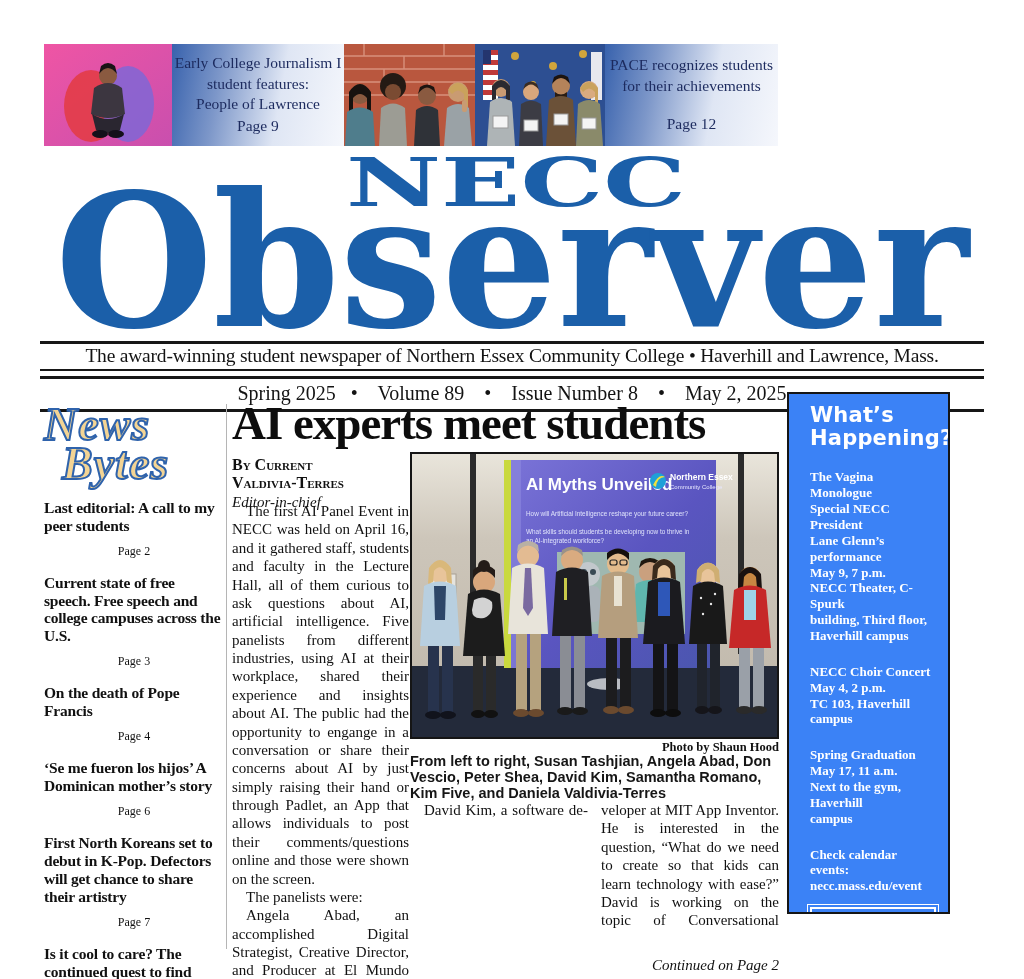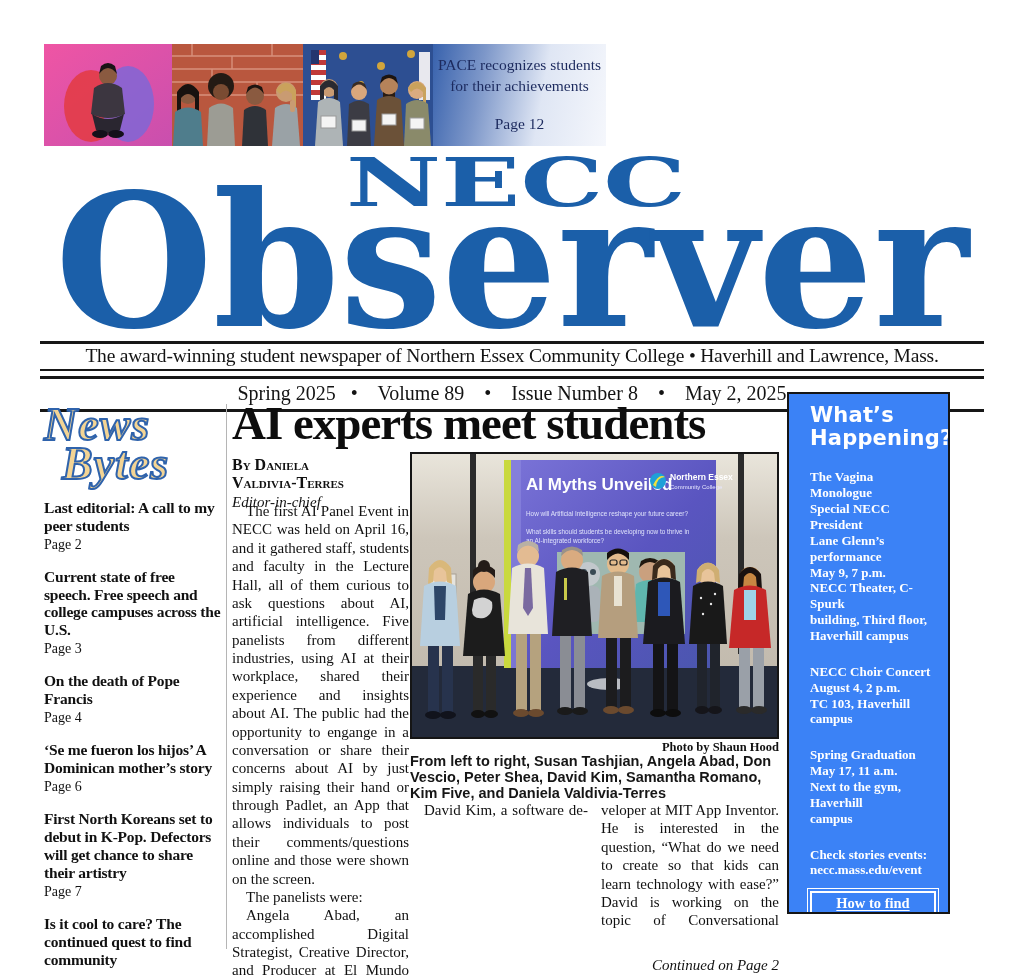--- a/index.html
+++ b/index.html
@@ -25,21 +25,21 @@
 
   
   .newsbytes{position:absolute;left:44px;top:407px;width:180px;}
   .nb-logo{font-family:"Liberation Serif",serif;font-weight:bold;font-style:italic;
     color:#f3d494;-webkit-text-stroke:2px #2f63ac;text-shadow:0 0 1px #2f63ac;
     font-size:46px;line-height:.8;letter-spacing:1px;}
   .nb-logo .l2{margin-left:-10px;margin-top:2px;}
   .nb-items{margin-top:16px;}
   .nb-item{margin-bottom:15px;}
   .nb-title{font-weight:bold;font-size:15.5px;line-height:1.16;letter-spacing:-0.2px;}
-  .nb-page{font-size:14px;text-align:left;margin-top:2px;}
+  .nb-page{font-size:12px;text-align:center;margin-top:9px;}
   .vsep{position:absolute;left:226px;top:404px;width:1px;height:545px;background:#b5b5b5;}
 
   
   .headline{position:absolute;left:232px;top:400px;width:548px;font-size:47px;font-weight:bold;
     letter-spacing:-1px;line-height:1.0;color:#0d0d0d;}
   .byline{position:absolute;left:232px;top:456px;width:176px;}
   .byline .who{font-weight:bold;font-variant:small-caps;font-size:16px;line-height:1.15;}
   .byline .role{font-style:italic;font-size:15px;margin-top:1px;}
   .bodycol{font-size:15px;line-height:1.225;text-align:justify;}
   .bodycol p{margin:0;text-indent:14px;}
@@ -88,20 +88,26 @@
       <ellipse cx="84" cy="60" rx="26" ry="38" fill="#7b68d8" opacity=".8"></ellipse>
       <circle cx="64" cy="32" r="9" fill="#8a5a40"></circle>
       <path d="M55 30 q9 -12 18 0 l-2 -8 q-7 -6 -14 0 z" fill="#1a1416"></path>
       <path d="M50 44 q14 -10 28 0 l3 26 q-17 8 -34 0 z" fill="#3c3640"></path>
       <path d="M48 70 q16 10 32 0 l-4 16 q-12 6 -24 0 z" fill="#2a2630"></path>
       <ellipse cx="56" cy="90" rx="8" ry="4" fill="#14101a"></ellipse>
       <ellipse cx="72" cy="90" rx="8" ry="4" fill="#14101a"></ellipse>
     </svg>
   </div>
 
+  <div class="cell promo-box" style="width:172px">
+    <div class="lines">Early College Journalism I
+student features:
+People of Lawrence</div>
+    <div class="page">Page 9</div>
+  </div>
 
   <div class="cell" style="width:131px">
     <svg width="131" height="102" viewBox="0 0 131 102">
       <rect width="131" height="102" fill="#b9573e"></rect>
       <g stroke="#d8917c" stroke-width="1.4">
         <line x1="0" y1="12" x2="131" y2="12"></line>
           <line x1="0" y1="25" x2="131" y2="25"></line>
         <line x1="0" y1="38" x2="131" y2="38"></line>
           <line x1="0" y1="51" x2="131" y2="51"></line>
         <line x1="20" y1="0" x2="20" y2="12"></line>
@@ -225,21 +231,21 @@
 
     </div>
 
   </div>
 </div>
 <div class="vsep"></div>
 
 <div class="headline">AI experts meet students</div>
 
 <div class="byline">
-  <div class="who">By Daniela</div>
+  <div class="who">By Current</div>
   <div class="who">Valdivia-Terres</div>
   <div class="role">Editor-in-chief</div>
 </div>
 
 <div class="col1 bodycol">
   <p>The first AI Panel Event in NECC was held on April 16, and it gathered staff, students and faculty in the Lecture Hall, all of them curious to ask questions about AI, artificial intelligence. Five panelists from different industries, using AI at their workplace, shared their experience and insights about AI. The public had the opportunity to engange in a conversation or share their concerns about AI by just simply raising their hand or through Padlet, an App that allows individuals to post their comments/questions online and those were shown on the screen.</p>
   <p>The panelists were:</p>
   <p class="cont">Angela Abad, an accomplished Digital Strategist, Creative Director, and Producer at El Mundo Boston, recognized for her leadership, creativity, and innovation in the media</p>
 </div>
 
@@ -394,27 +400,27 @@
 Happening?</div>
   <div class="sb-events">
     <div class="sb-event">The Vagina Monologue
 Special NECC President
 Lane Glenn’s performance
 May 9, 7 p.m.
 NECC Theater, C-Spurk
 building, Third floor,
 Haverhill campus</div>
     <div class="sb-event">NECC Choir Concert
-August 4, 2 p.m.
+May 4, 2 p.m.
 TC 103, Haverhill campus</div>
     <div class="sb-event">Spring Graduation
 May 17, 11 a.m.
 Next to the gym, Haverhill
 campus</div>
-    <div class="sb-event">Check stories events:
+    <div class="sb-event">Check calendar events:
 necc.mass.edu/event</div>
   </div>
   <div class="sec-box">
     <div class="sec-title">How to find security around each campus:</div>
   </div>
   <div class="sec-info">
     <div class="sec-campus">Haverhill Campus</div>
     <div class="sec-addr">100 Elliott St., Spurk Building, Room 110C</div>
 
   </div>

